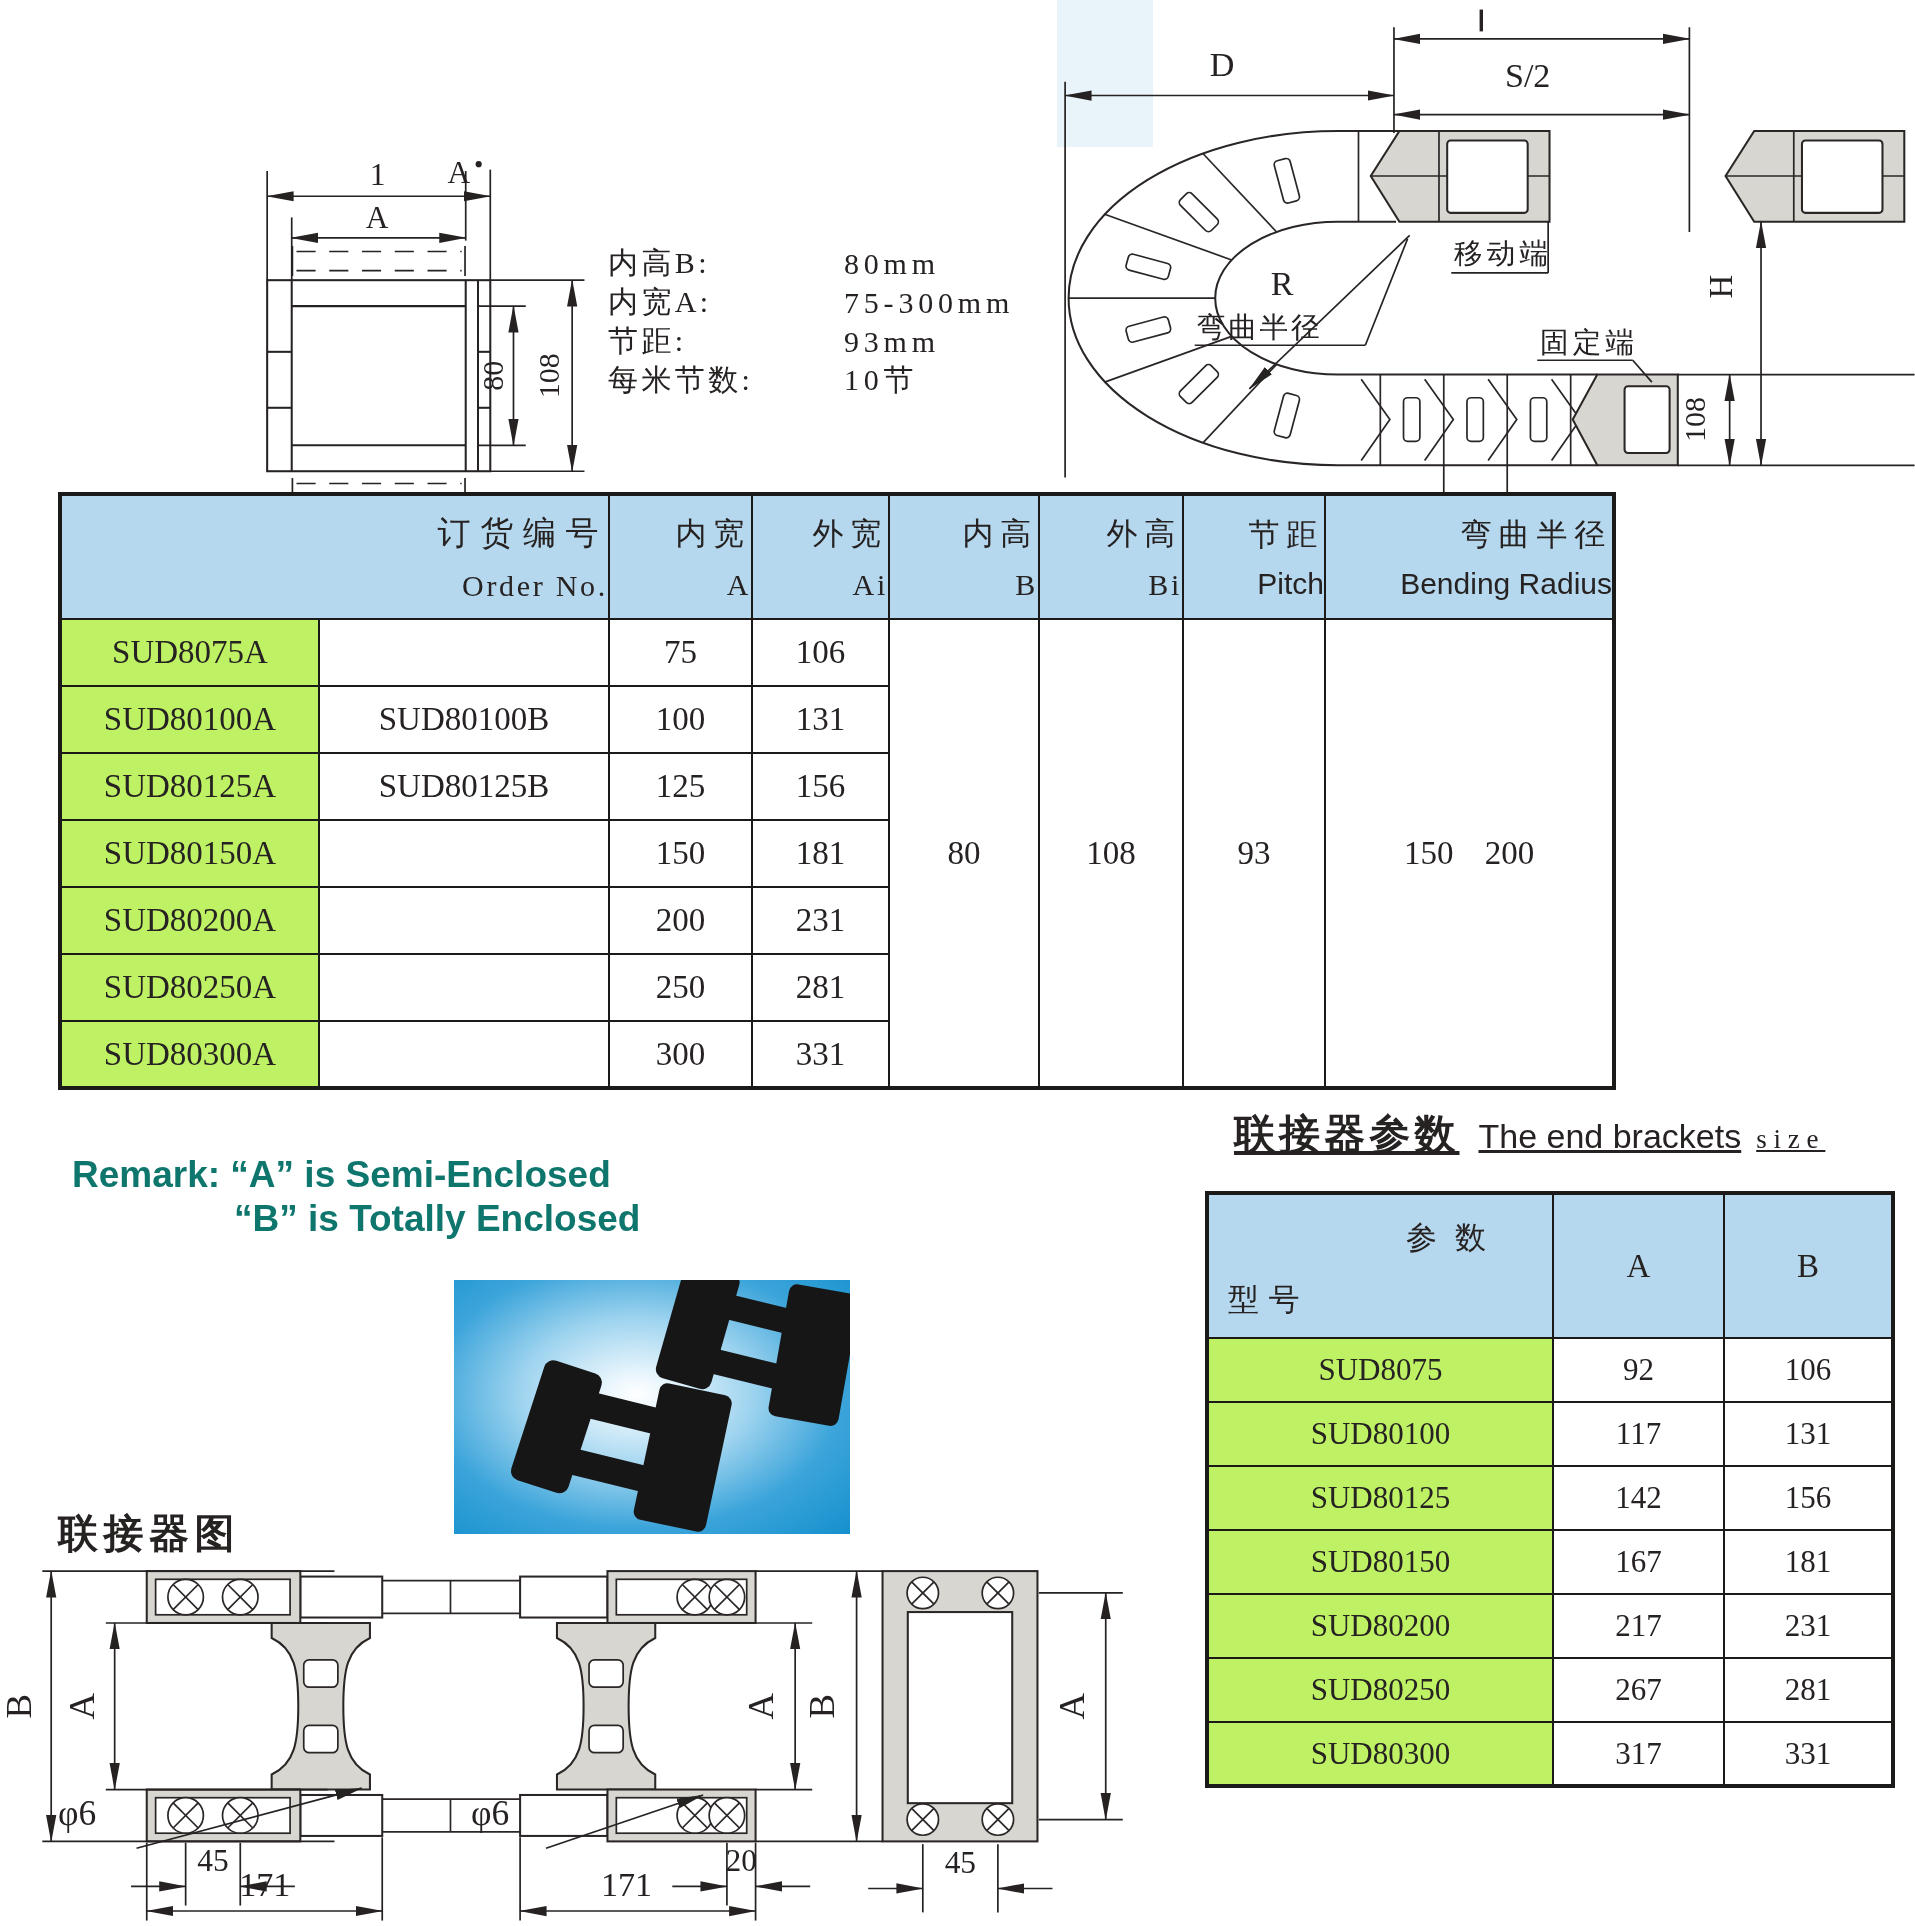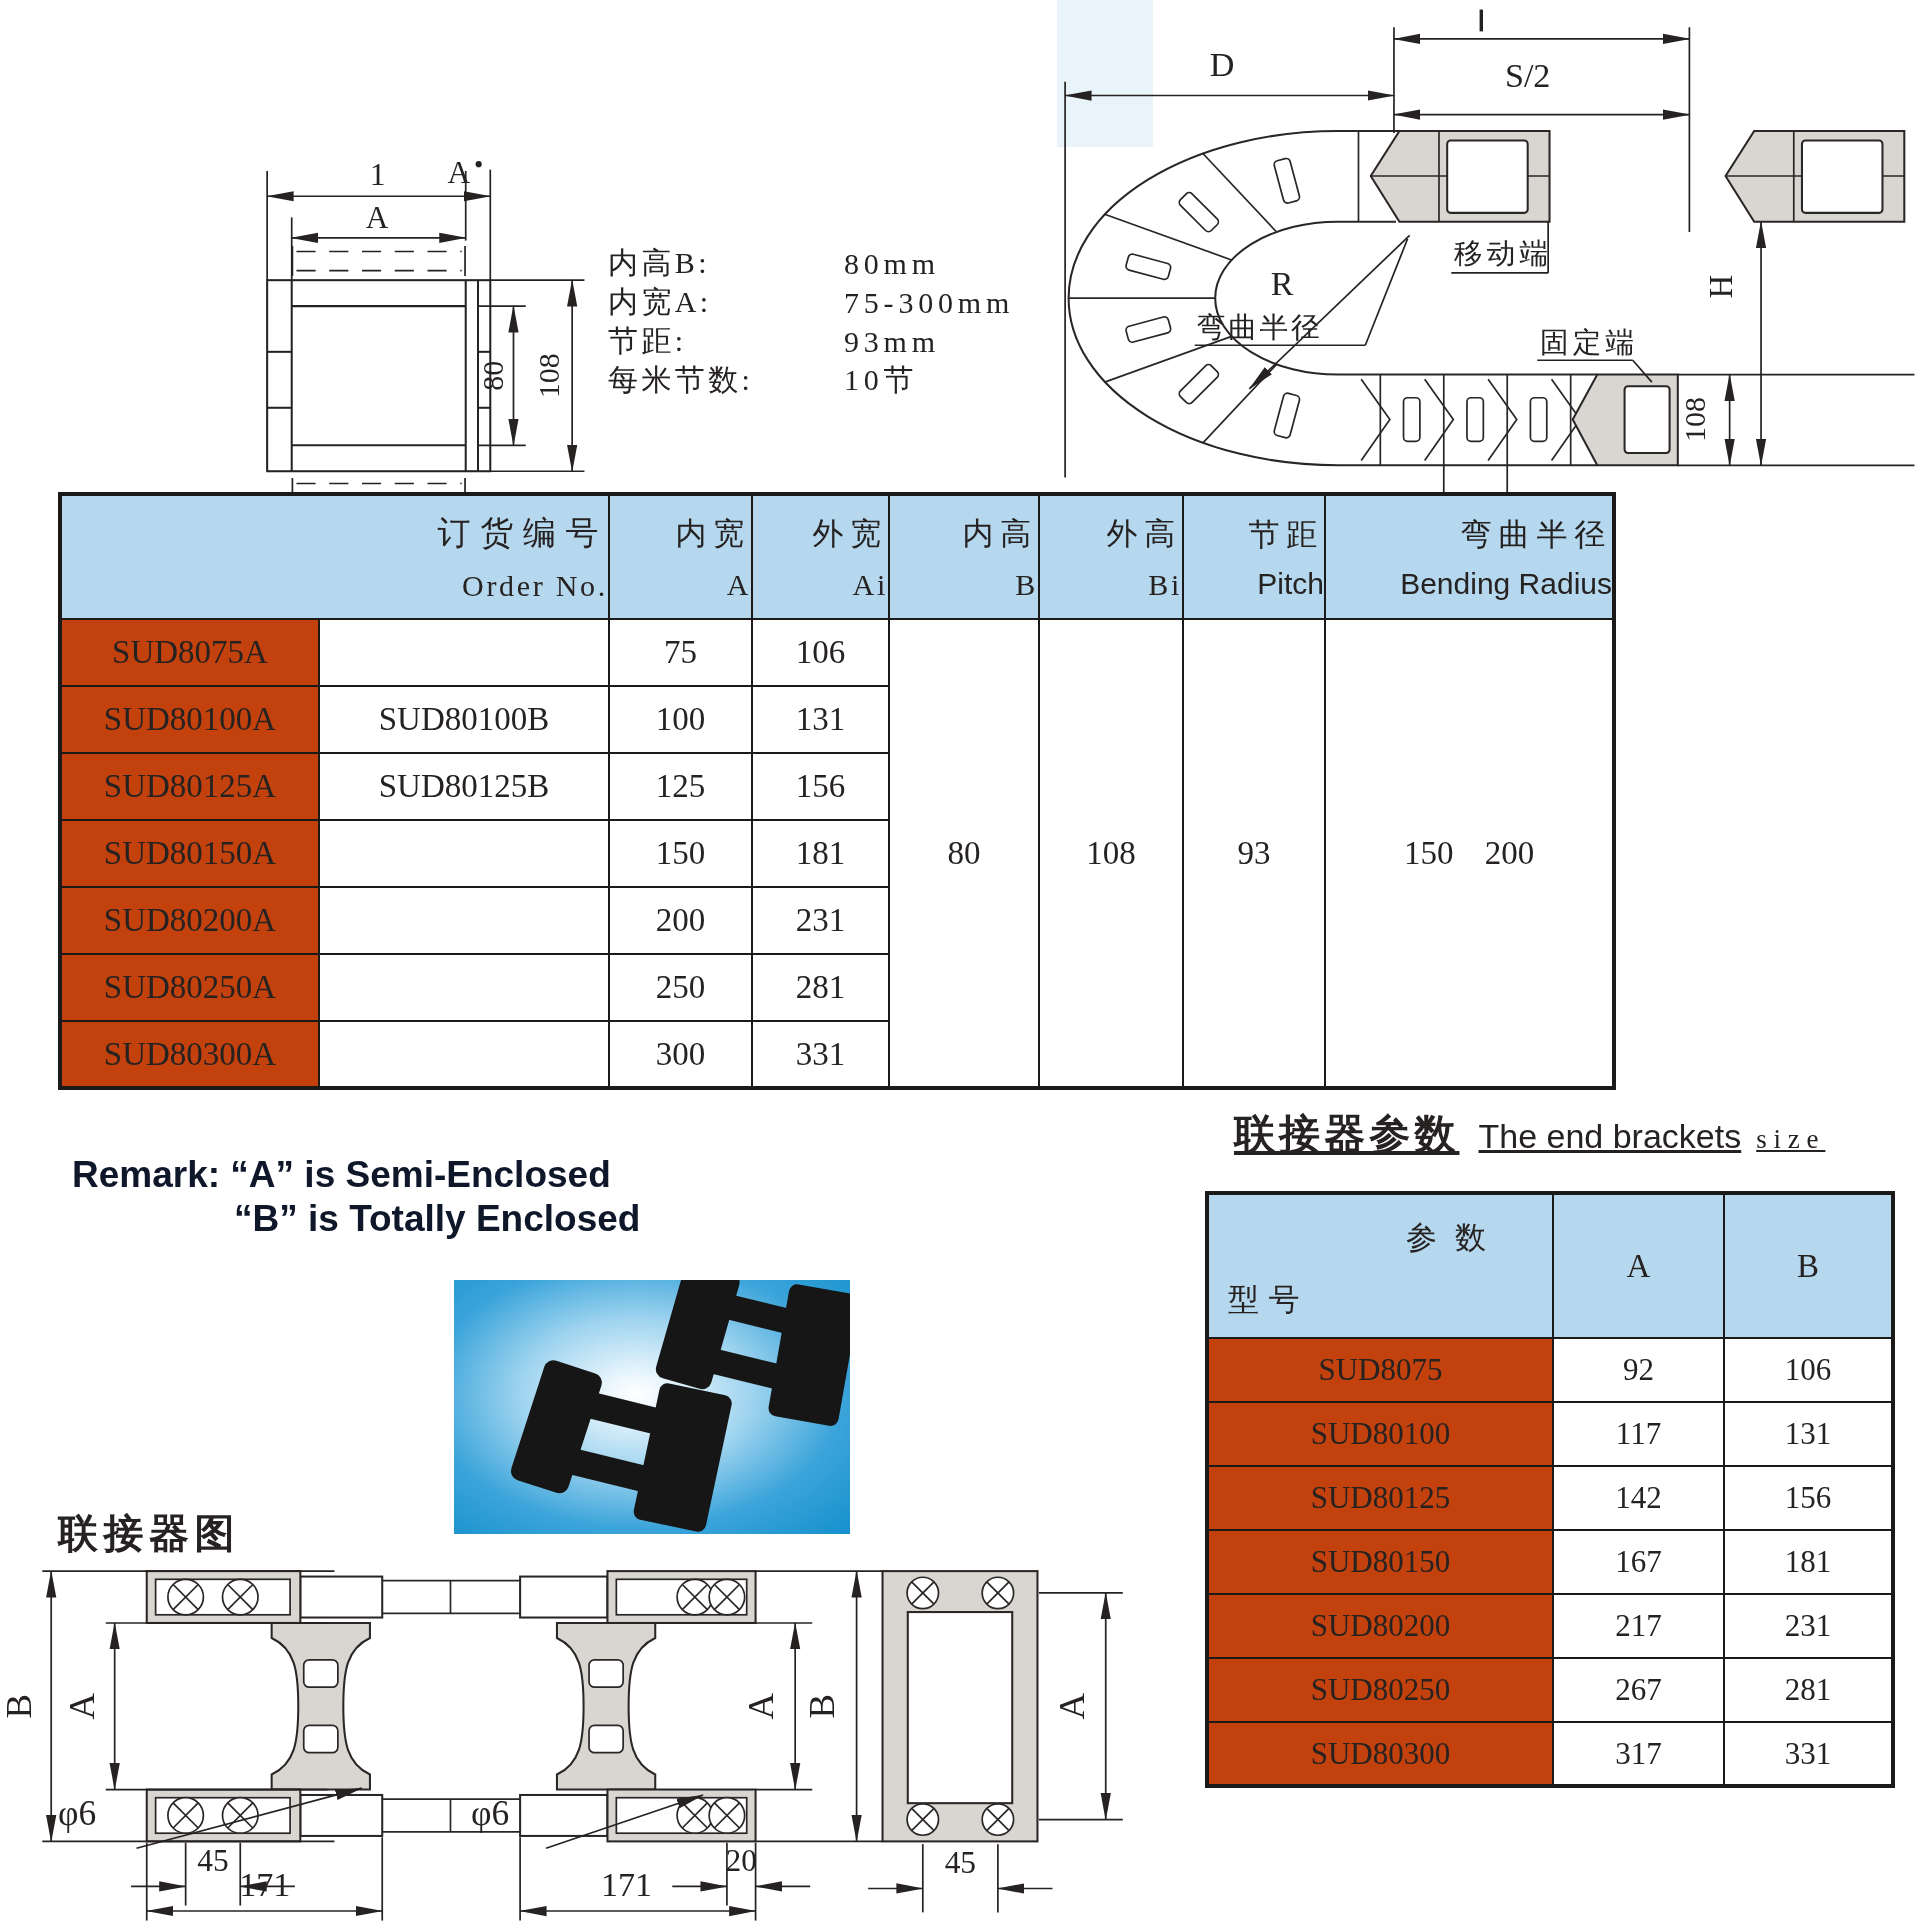--- a/index.html
+++ b/index.html
@@ -21,27 +21,27 @@
   .main-table{left:58px;top:492px;width:1555px;}
   .main-table td,.main-table th{border:2px solid #1c1919;text-align:center;vertical-align:middle;
       padding:0;font-weight:normal;overflow:hidden;}
   .main-table{border:4.1px solid #1c1919;}
   .main-table thead th{background:#b5d8ee;height:122px;text-align:right;}
   .main-table tbody tr{height:67px;}
   .hdr-zh{font-size:31px;letter-spacing:6.8px;display:block;}
   .hdr-en{font-size:30px;letter-spacing:2.7px;display:block;margin-top:13px;}
   .hdr-en-sans{font-family:"Liberation Sans","DejaVu Sans",sans-serif;font-size:30px;display:block;margin-top:11px;}
   .order-hdr .hdr-zh{font-size:33px;letter-spacing:9.6px;}
-  .col-model{background:#c2410c;}
+  .col-model{background:#bef264;}
   .main-table tbody td{font-size:33px;}
   .br-cell{word-spacing:23px;}
 
   
   .remark{left:72px;top:1153px;font-family:"Liberation Sans","DejaVu Sans",sans-serif;
-          font-weight:bold;font-size:37px;color:#0f172a;line-height:44px;}
+          font-weight:bold;font-size:37px;color:#0f766e;line-height:44px;}
   .remark .l2{margin-left:162px;}
 
   
   .br-heading{left:1234px;top:1107px;display:flex;align-items:baseline;text-decoration:underline;}
   .br-zh{font-size:41px;font-weight:bold;letter-spacing:4.1px;}
   .br-en{font-family:"Liberation Sans","DejaVu Sans",sans-serif;font-size:34px;margin-left:19px;}
   .br-size{font-size:27px;letter-spacing:6.8px;margin-left:15px;}
 
   
   .bk-table{left:1205px;top:1191px;width:686px;}

